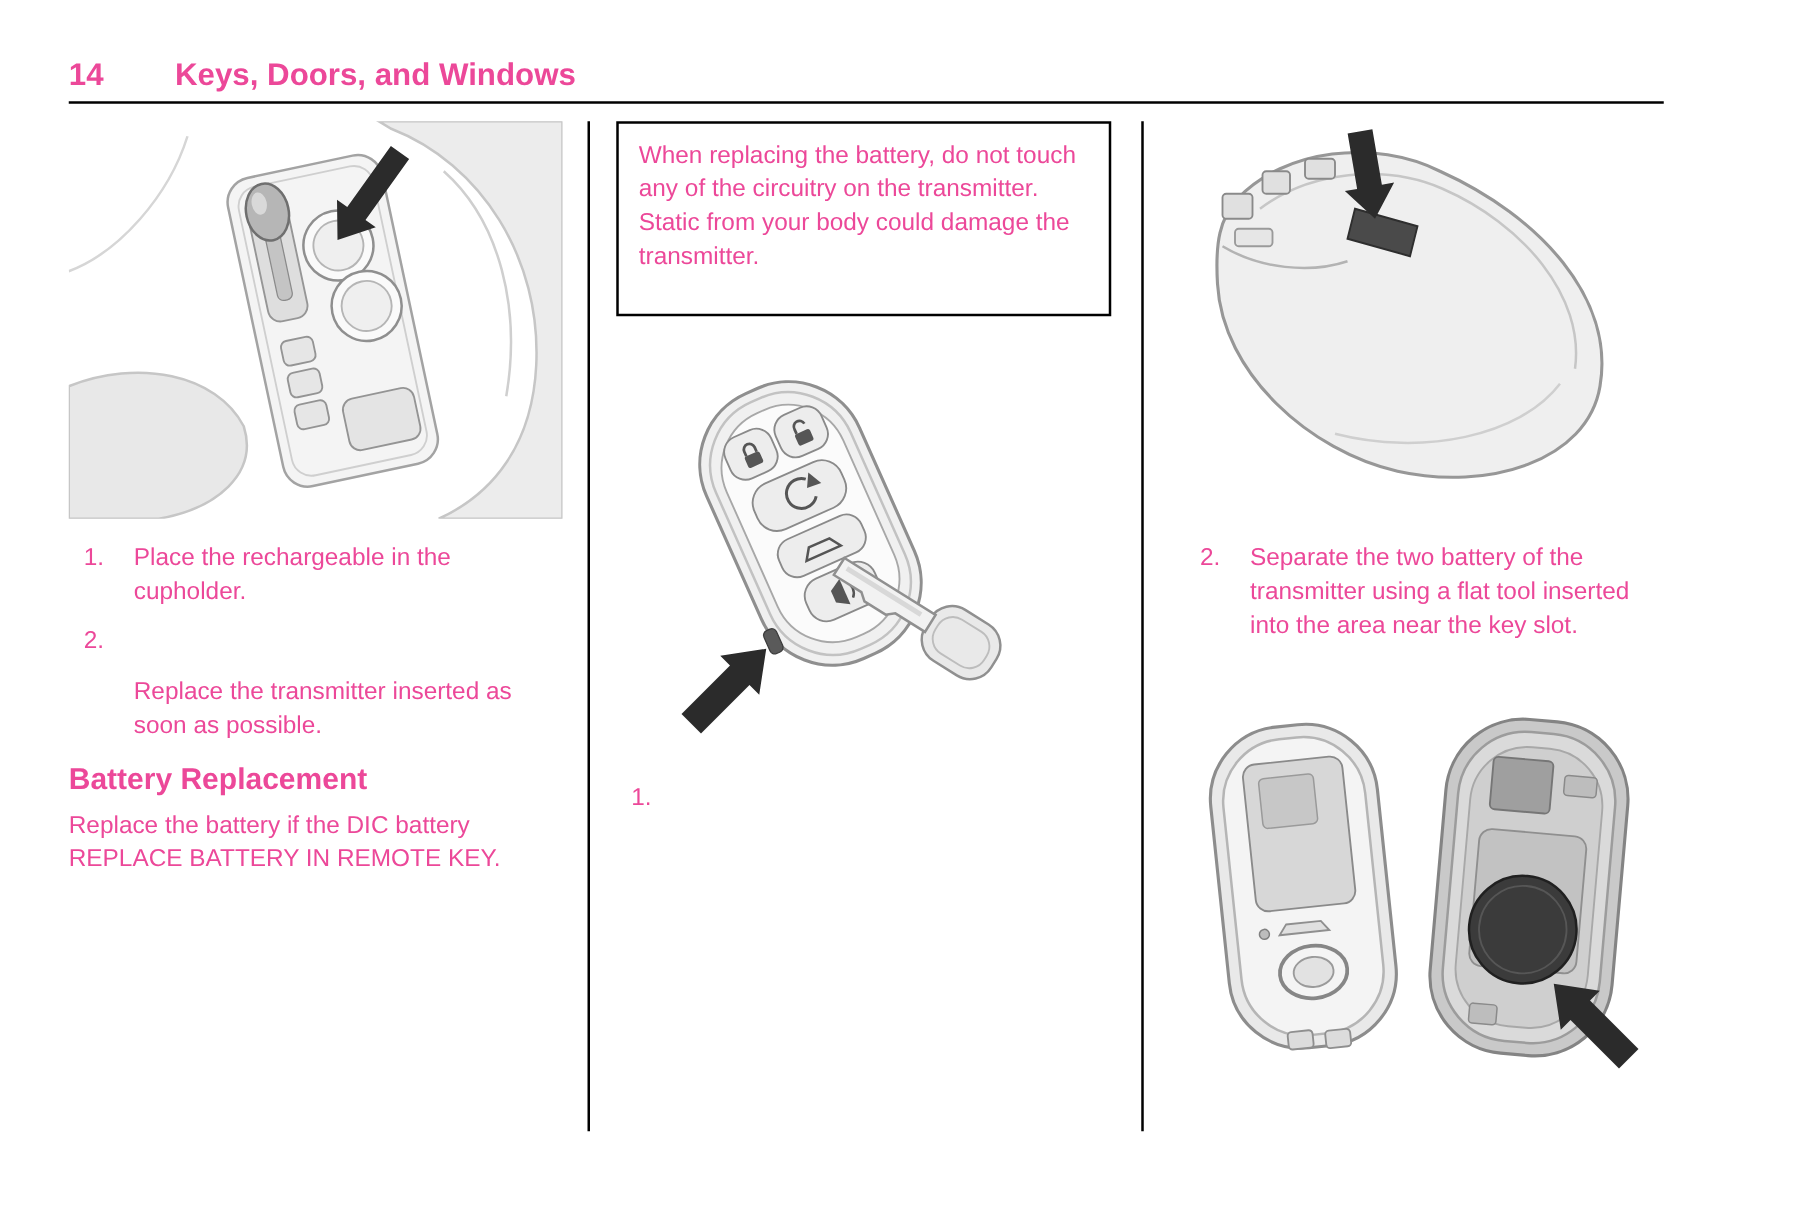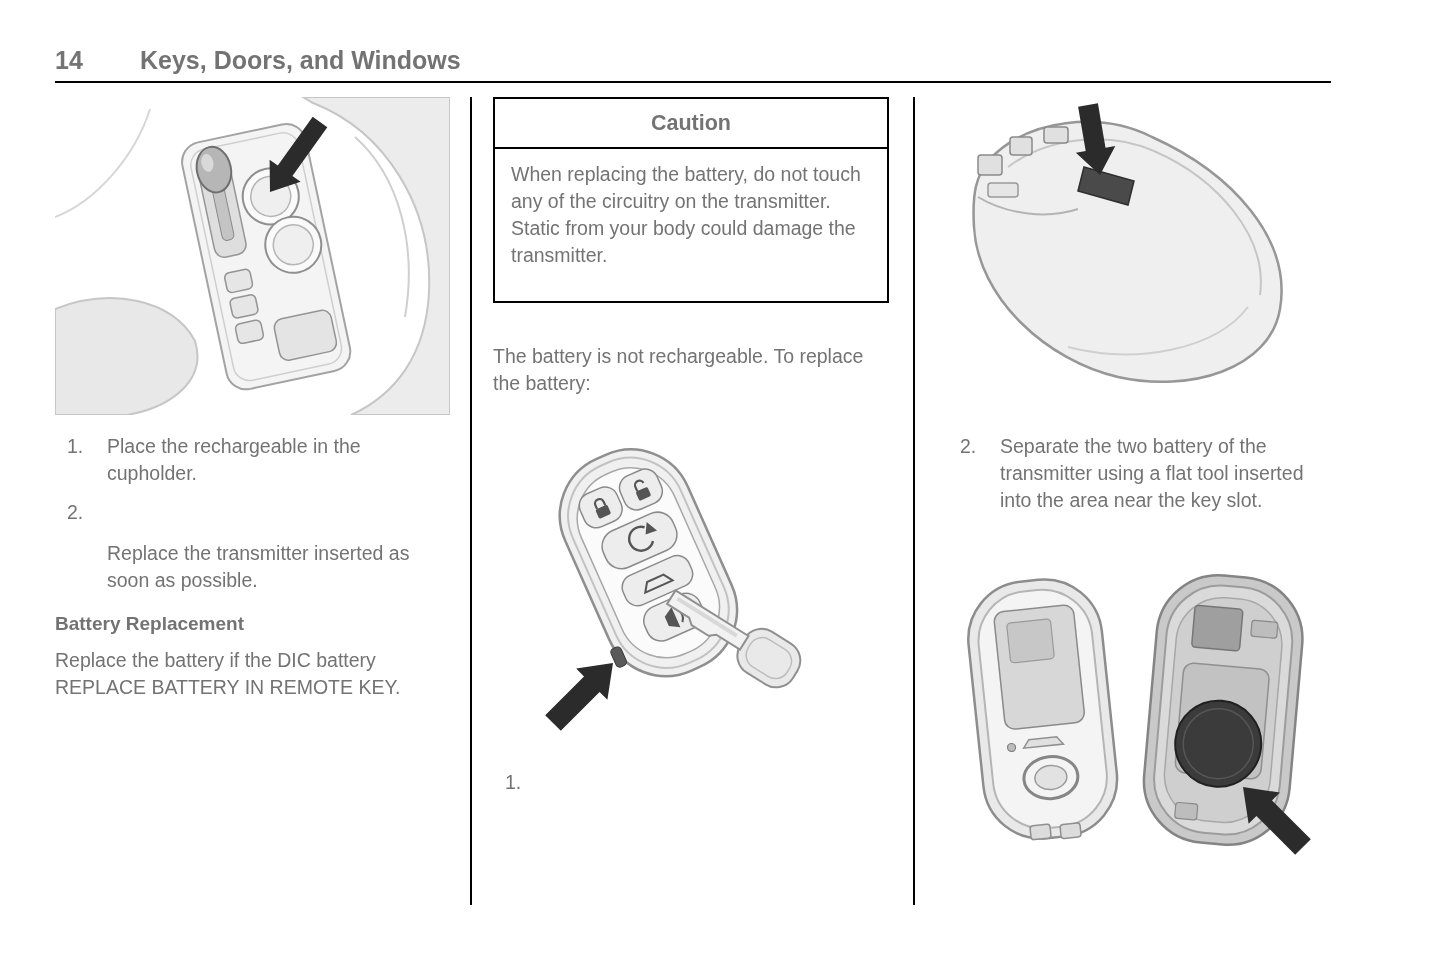--- a/index.html
+++ b/index.html
@@ -1,19 +1,19 @@
 <!DOCTYPE html>
 <html><head>
 <meta charset="utf-8">
 <style>
   * { margin:0; padding:0; box-sizing:border-box; }
   html,body { background:#ffffff; }
   .page {
     position:relative; width:1445px; height:965px; background:#fff;
-    font-family:"Liberation Sans", sans-serif; color:#737373; overflow:hidden;
+    font-family:"Liberation Sans", sans-serif; color:#ec4899; overflow:hidden;
   }
   
   .header { position:absolute; left:55px; top:46px; width:1275px; display:flex; align-items:baseline; font-size:25px; font-weight:bold; }
   .page-num { display:inline-block; width:85px; }
   .header-rule { position:absolute; left:55px; top:81px; width:1276px; height:2px; background:#000; }
   
   .vdiv { position:absolute; top:97px; width:2px; height:808px; background:#000; }
   .vdiv1 { left:470px; } .vdiv2 { left:913px; }
   
   .col { position:absolute; top:97px; font-size:19.5px; line-height:27px; }
@@ -26,21 +26,21 @@
   .fig-fob { width:380px; height:330px; margin:26px 0 0 0; }
   .fig-shell { width:372px; height:300px; }
   .fig-open { width:380px; height:300px; margin-top:48px; }
   
   .steps { margin-top:18px; }
   .step { display:flex; margin-bottom:12px; }
   .step .num { flex:0 0 52px; padding-left:12px; }
   .step .txt { flex:1; }
   .step-note { margin:14px 0 10px 52px; }
   
-  .section-heading { font-size:19px; font-weight:bold; margin:16px 0 10px 0; }
+  .section-heading { font-size:24px; font-weight:bold; margin:16px 0 10px 0; }
   .body-text { }
   
   .caution-box { width:396px; border:2px solid #000; }
   .caution-title { text-align:center; font-weight:bold; font-size:21.5px; padding:11px 0 10px 0; border-bottom:2px solid #000; }
   .caution-body { padding:12px 16px 32px 16px; }
   .intro-text { margin-top:40px; }
   .mid-steps { margin-top:16px; }
 </style>
 </head>
 <body>
@@ -102,25 +102,23 @@
       <div class="step-note">Replace the transmitter inserted as soon as possible.</div>
     </div>
 
     <div class="section-heading">Battery Replacement</div>
     <div class="body-text">Replace the battery if the DIC battery REPLACE BATTERY IN REMOTE KEY.</div>
   </div>
 
   <div class="col col2">
 
     <div class="caution-box">
-      <div class="caution-title">Caution</div>
       <div class="caution-body">When replacing the battery, do not touch any of the circuitry on the transmitter. Static from your body could damage the transmitter.</div>
     </div>
 
-    <div class="intro-text">The battery is not rechargeable. To replace the battery:</div>
 
     <svg class="figure fig-fob" viewBox="0 0 380 330">
       <rect x="0" y="0" width="380" height="330" fill="#ffffff"></rect>
 
       <g transform="rotate(-24 150 140)">
         <rect x="88" y="26" width="134" height="232" rx="62" fill="#f0f0f0" stroke="#8f8f8f" stroke-width="2.5"></rect>
         <rect x="96" y="34" width="118" height="216" rx="55" fill="none" stroke="#c2c2c2" stroke-width="2"></rect>
         <rect x="104" y="44" width="102" height="196" rx="48" fill="#fbfbfb" stroke="#a8a8a8" stroke-width="1.5"></rect>
 
         <g>

